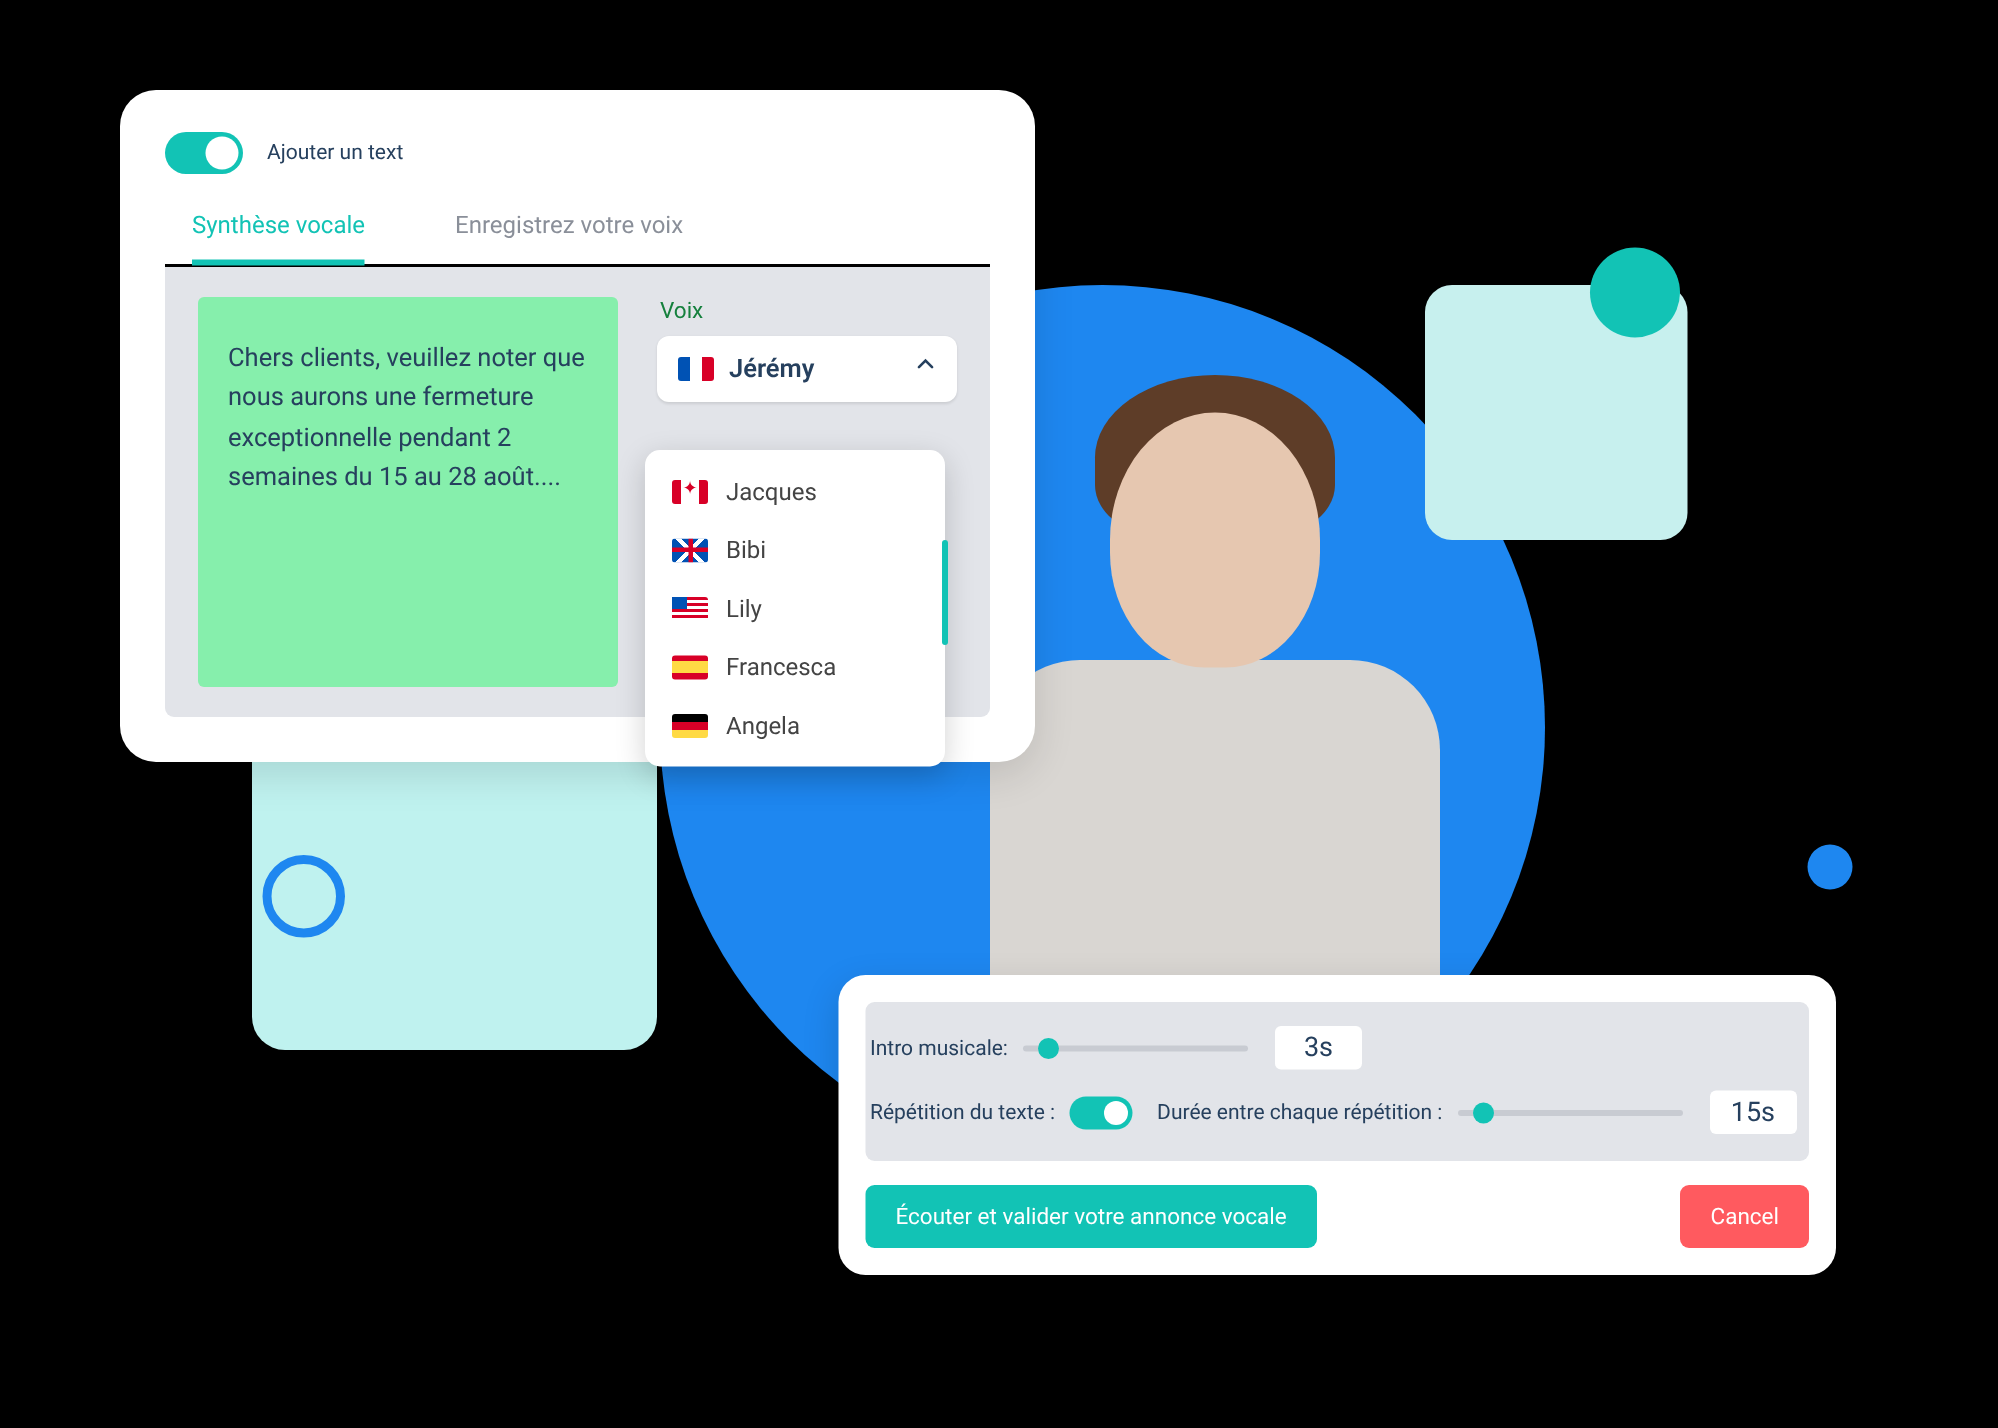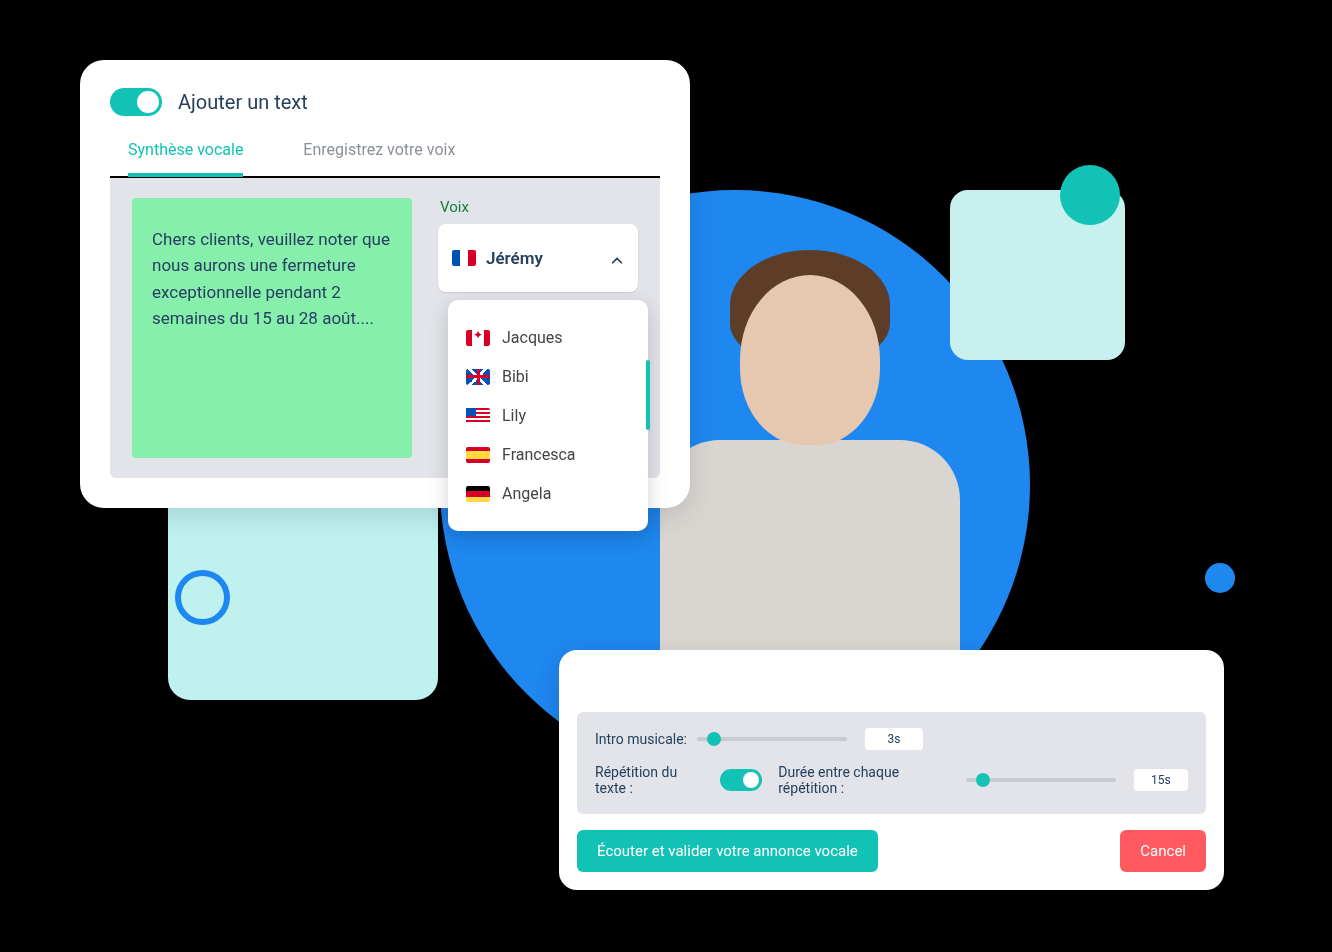--- a/index.html
+++ b/index.html
@@ -21,47 +21,47 @@
 
   
   .card1 {
     position:absolute; left:80px; top:60px; width:610px;
     background:#fff; border-radius:24px; padding:28px 30px 30px;
     box-shadow:0 8px 28px rgba(0,0,0,.12);
   }
   .row1 { display:flex; align-items:center; gap:16px; margin-bottom:24px; }
   .toggle { width:52px; height:28px; border-radius:14px; background:#12c3b5; position:relative; flex:none; }
   .toggle::after { content:""; position:absolute; right:3px; top:3px; width:22px; height:22px; background:#fff; border-radius:50%; }
-  .toggle-label { color:#26405e; font-size:20px; }
+  .toggle-label { color:#26405e; font-size:14px; }
 
   .tabs { display:flex; gap:60px; border-bottom:2px solid #000000; margin-bottom:0; padding-left:18px; }
   .tab { padding:0 0 14px; font-size:16px; color:#8a8f99; cursor:pointer; }
   .tab.active { color:#12c3b5; border-bottom:4px solid #12c3b5; margin-bottom:-1px; }
 
   .gray-panel { background:#e2e4e9; border-radius:0 0 6px 6px; padding:20px 22px; display:flex; gap:26px; }
   .textarea {
     flex:1; background:#86efac; border-radius:4px; padding:28px 20px;
     color:#26405e; font-size:17px; line-height:1.55; min-height:260px;
   }
 
   .voice-col { width:200px; }
   .voice-lbl { color:#15803d; font-size:15px; margin:0 0 8px 2px; }
   .voice-select {
-    background:#fff; border-radius:8px; padding:24px 14px;
-    display:flex; align-items:flex-end; justify-content:space-between;
+    background:#fff; border-radius:8px; padding:12px 14px;
+    display:flex; align-items:flex-start; justify-content:space-between;
     box-shadow:0 1px 2px rgba(0,0,0,.1); cursor:pointer;
   }
   .voice-select .vs-left { display:flex; align-items:center; gap:10px; font-weight:600; color:#26405e; font-size:17px; }
   .chevron { width:14px; height:14px; display:inline-block; }
   .chevron svg { display:block; }
 
   .dropdown {
-    position:absolute; left:448px; top:300px; width:200px;
+    position:absolute; left:430px; top:300px; width:200px;
     background:#fff; border-radius:10px; box-shadow:0 6px 20px rgba(0,0,0,.18);
-    padding:18px 0;
+    padding:8px 0;
   }
   .dropdown::before {
     content:""; position:absolute; top:-8px; left:50px;
     border:8px solid transparent; border-bottom-color:#fff;
   }
   .dd-scroll {
     position:absolute; right:-2px; top:60px; width:4px; height:70px;
     background:#12c3b5; border-radius:2px;
   }
   .opt {
@@ -85,33 +85,33 @@
       position:relative; }
   .flag-us::after { content:""; position:absolute; left:0; top:0; width:10px; height:8px; background:#0052b4; }
   .flag-de { background:linear-gradient(#000 33%,#d80027 33% 66%,#ffda44 66%); }
 
   
   .card2 {
     position:absolute; left:559px; top:650px; width:665px;
     background:#fff; border-radius:18px; padding:18px;
     box-shadow:0 8px 24px rgba(0,0,0,.15);
   }
-  .slider-panel { background:#e2e4e9; border-radius:6px; padding:16px 18px 18px;margin-top:44px; }
+  .slider-panel { background:#e2e4e9; border-radius:6px; padding:16px 3px 18px; }
   .srow { display:flex; align-items:center; gap:10px; font-size:14px; color:#26405e; }
   .srow + .srow { margin-top:14px; }
   .track {
     position:relative; height:4px; background:#c8cbd2; border-radius:2px; flex:none;
   }
   .thumb {
     position:absolute; width:14px; height:14px; background:#12c3b5;
     border-radius:50%; top:-5px;
   }
   .valbox {
     background:#fff; border-radius:4px; padding:4px 0; width:58px;
-    text-align:center; font-size:12px; color:#26405e; margin-left:8px;
+    text-align:center; font-size:18px; color:#26405e; margin-left:8px;
   }
   .toggle2 { width:42px; height:22px; border-radius:11px; background:#12c3b5; position:relative; flex:none; }
   .toggle2::after { content:""; position:absolute; right:3px; top:3px; width:16px; height:16px; background:#fff; border-radius:50%; }
 
   .buttons { display:flex; justify-content:space-between; margin-top:16px; }
   .btn { border:none; border-radius:6px; padding:12px 20px; font-size:15px; cursor:pointer; color:#fff; }
   .btn-primary { background:#12c3b5; }
   .btn-cancel  { background:#ff5a5f; }
 </style>
 </head>

